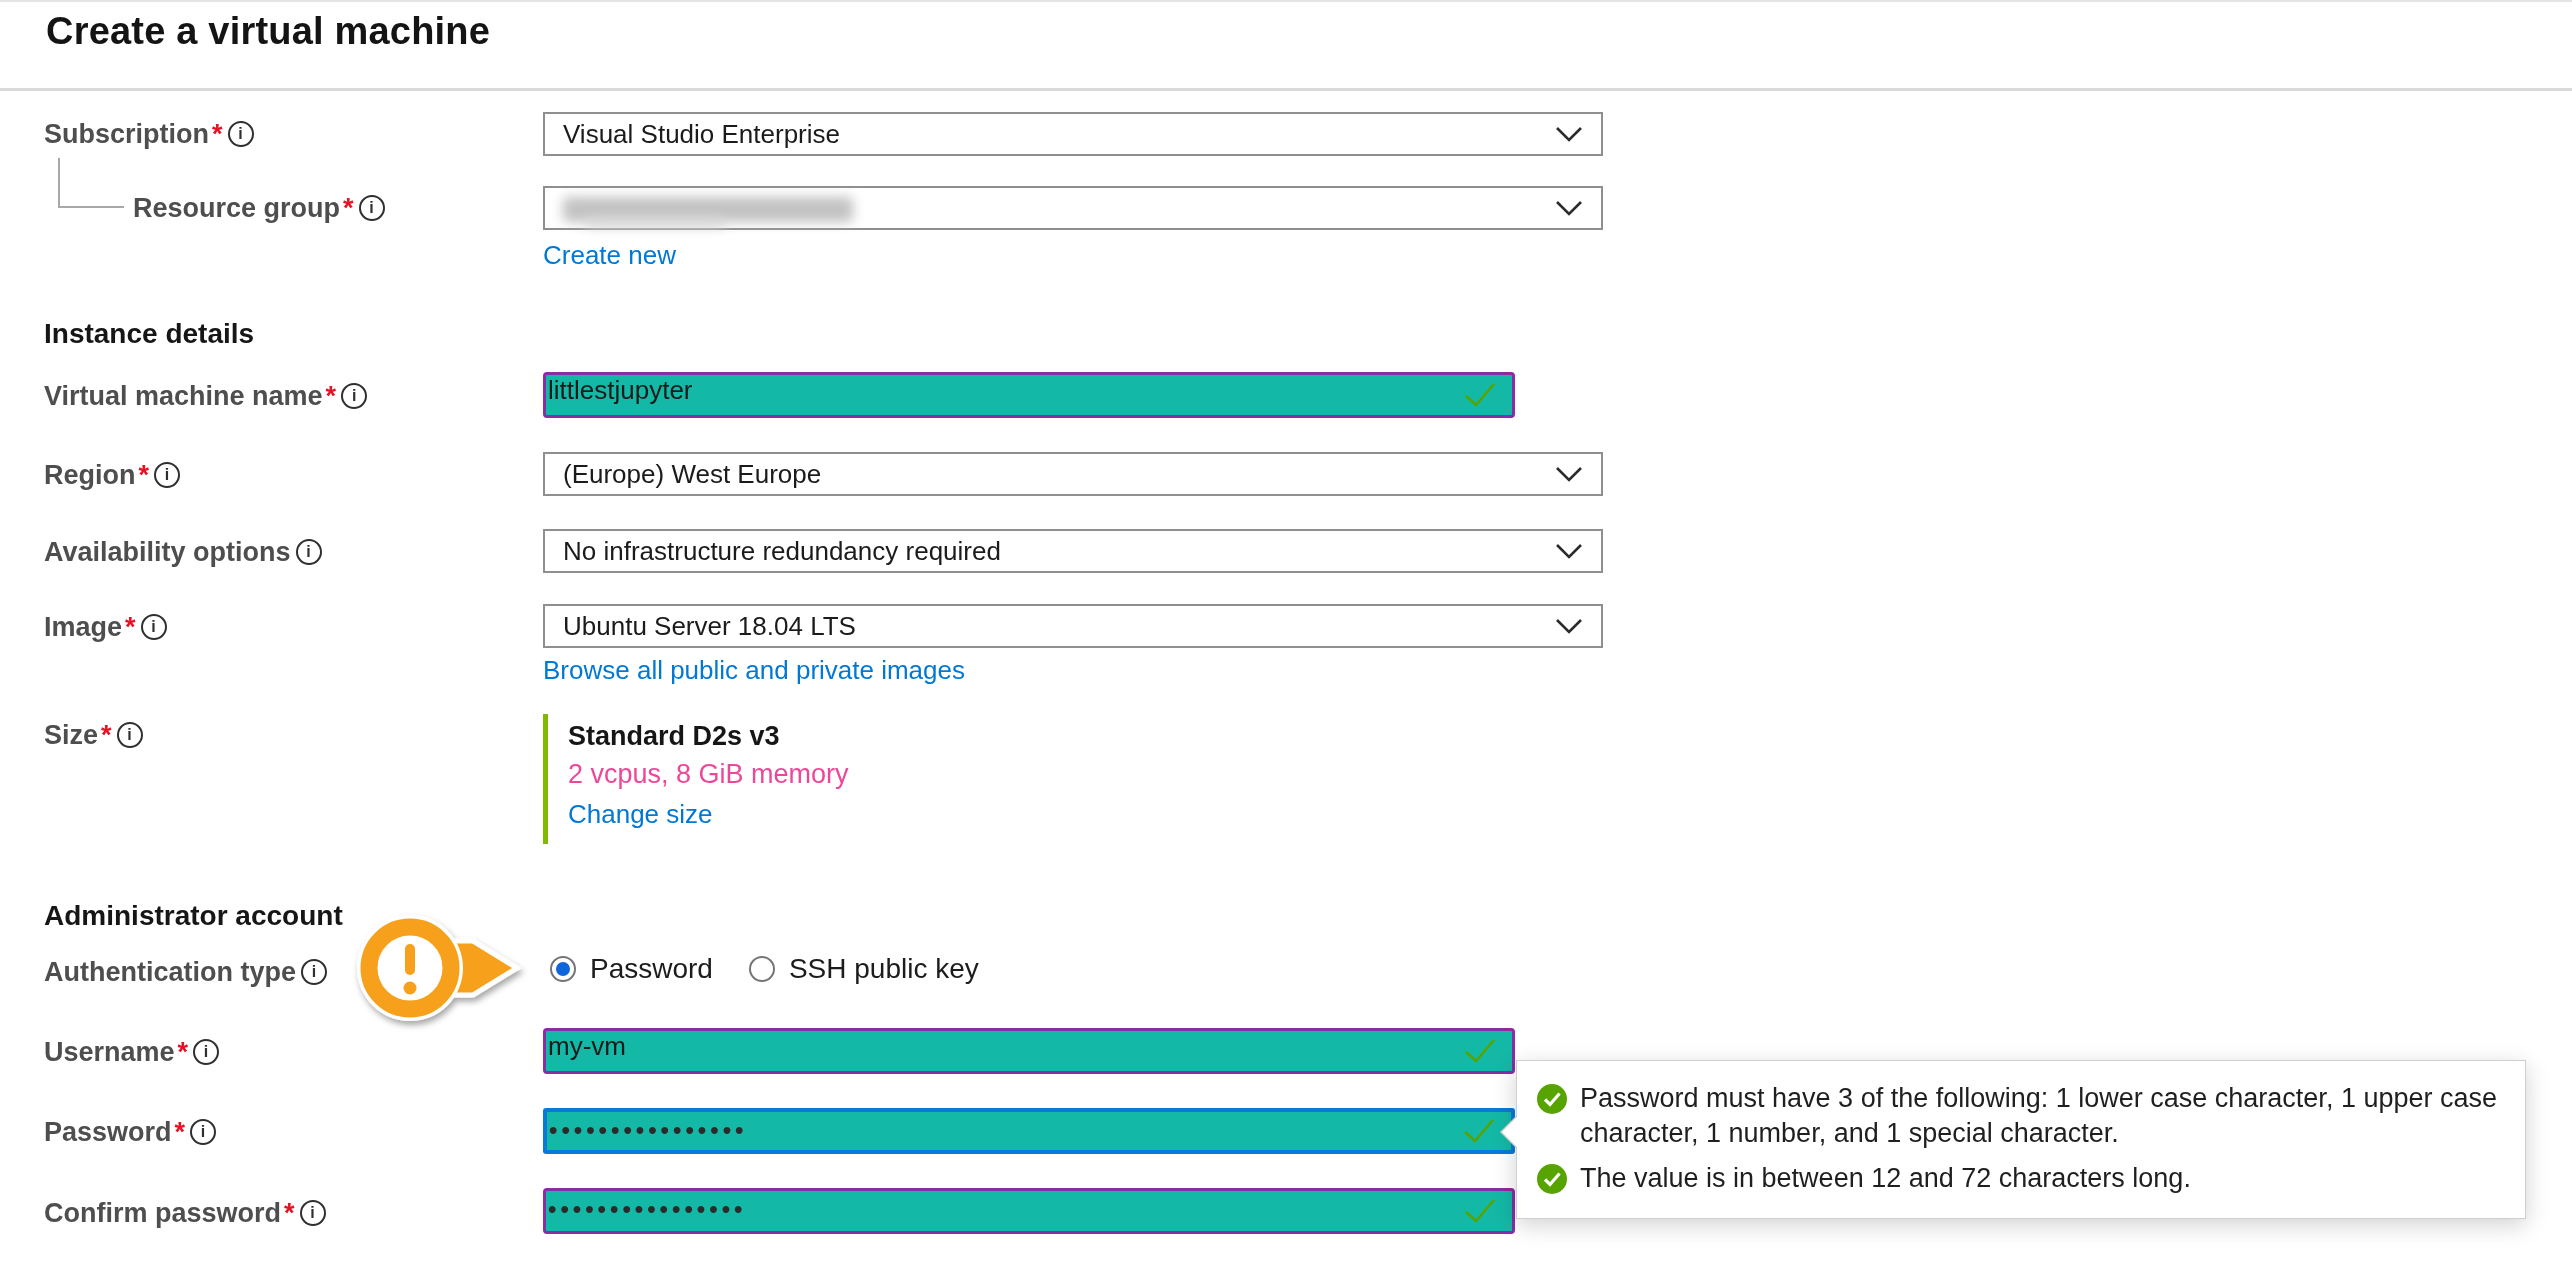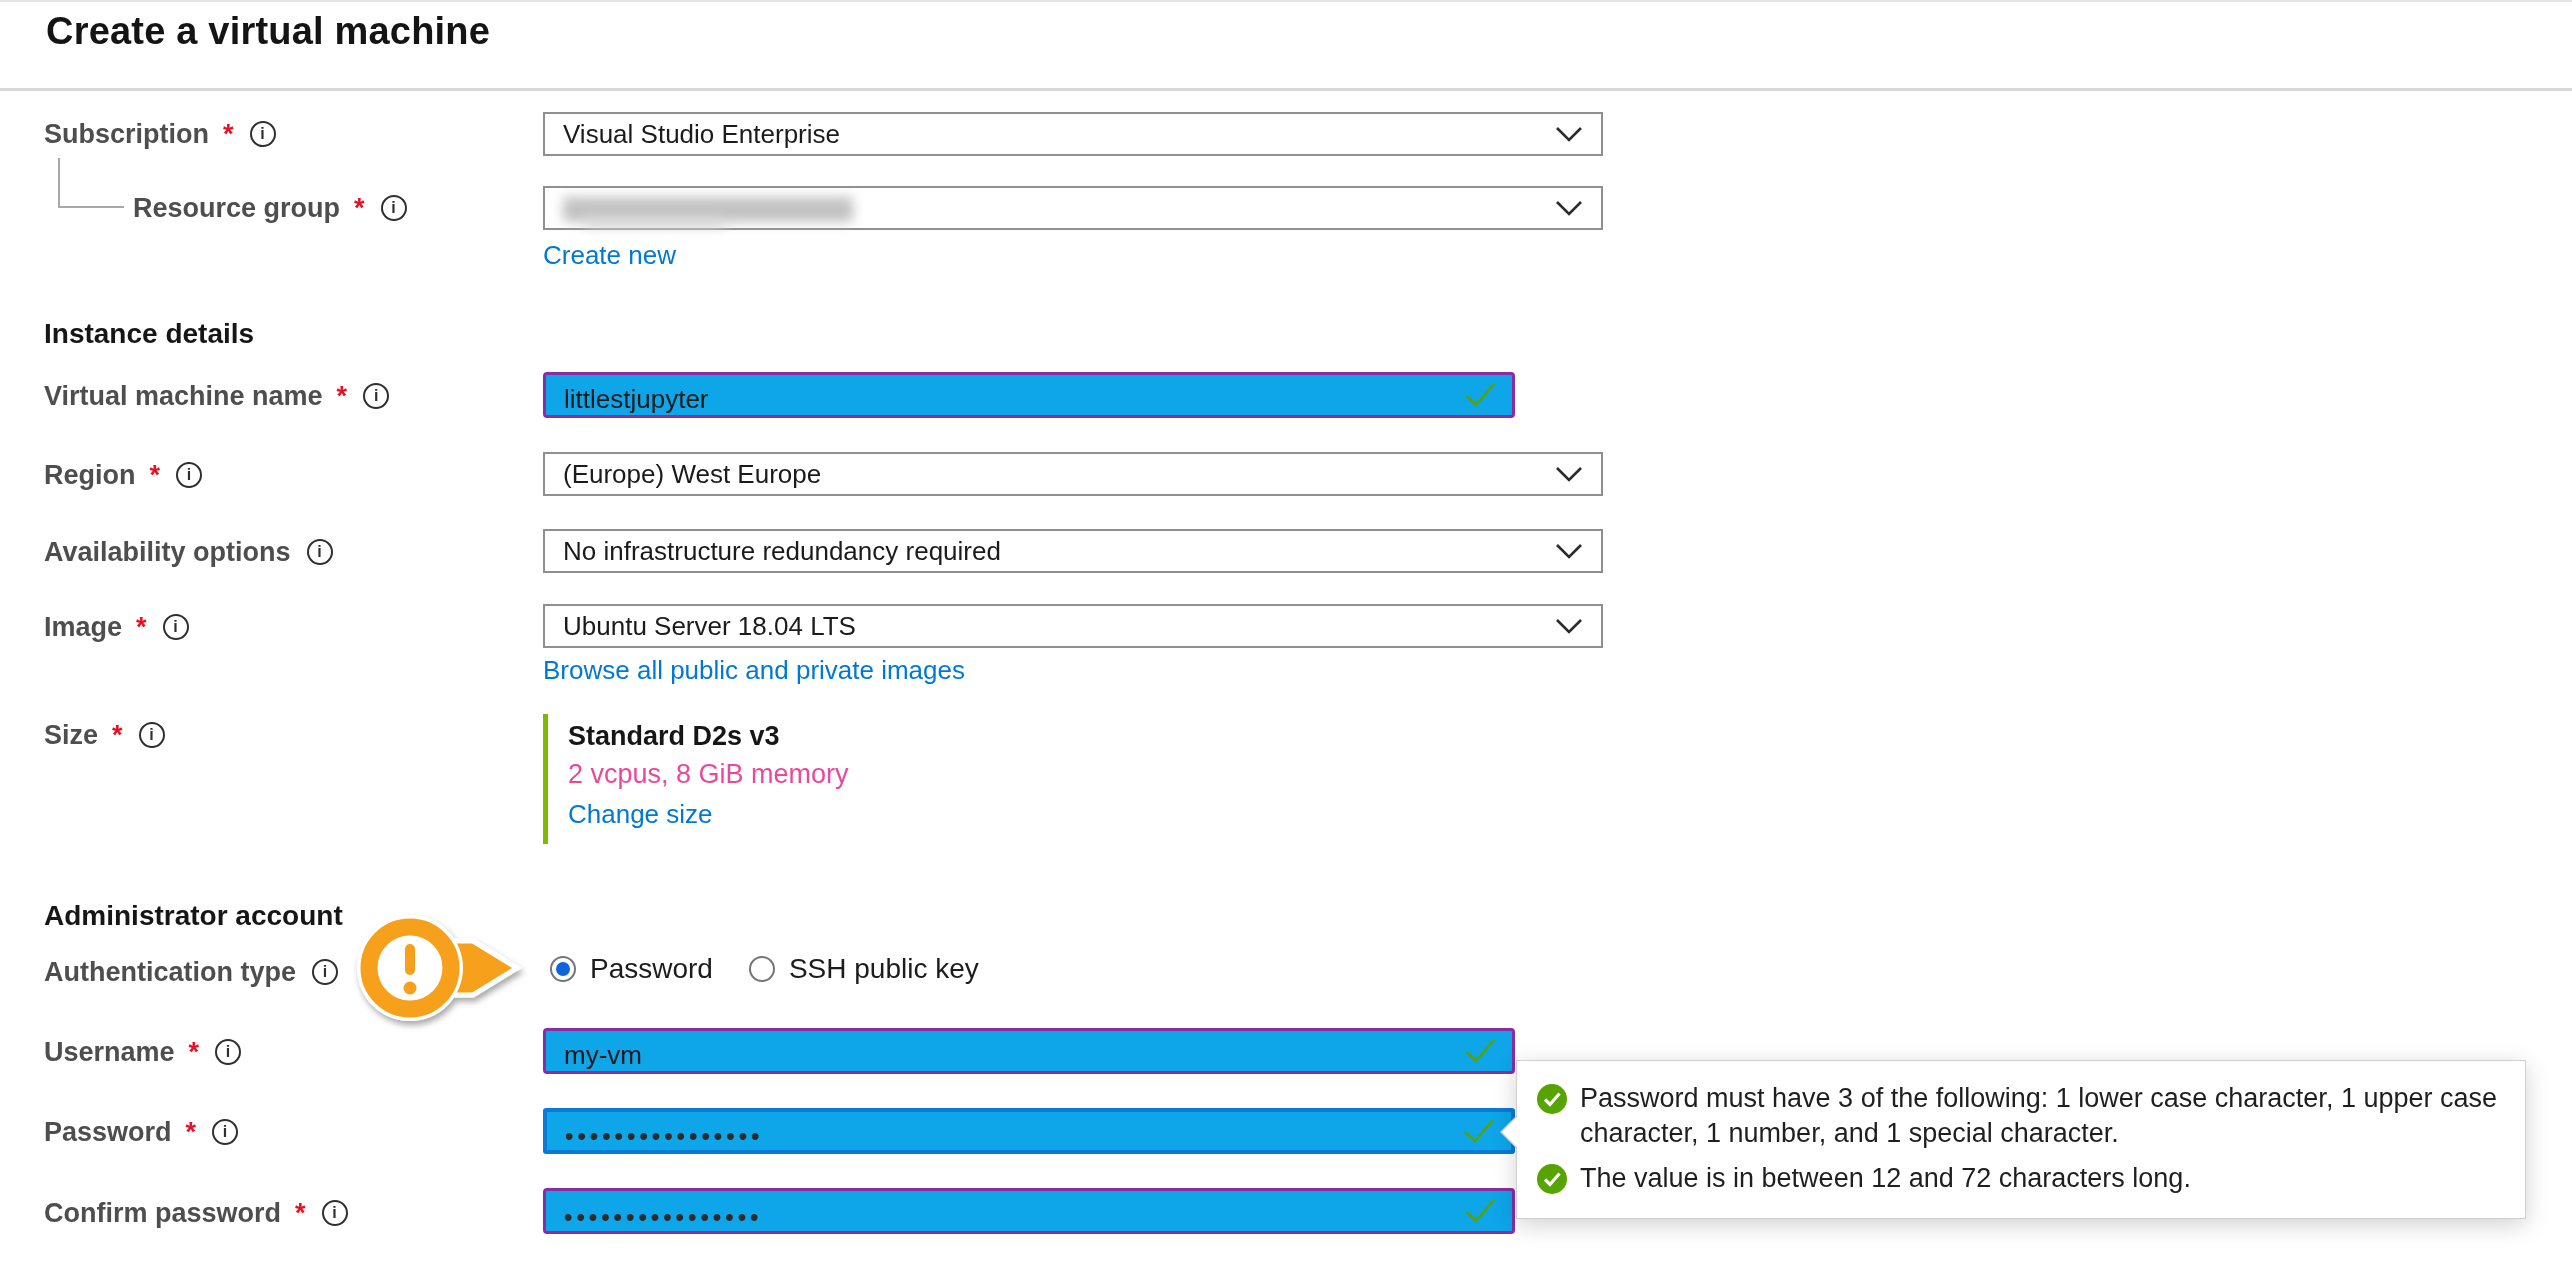--- a/index.html
+++ b/index.html
@@ -2,31 +2,31 @@
 <html><head>
 <meta charset="utf-8">
 <style>
   html,body{margin:0;padding:0;background:#fff;}
   #canvas{position:relative;width:2572px;height:1274px;background:#ffffff;overflow:hidden;
           font-family:"Liberation Sans","DejaVu Sans",sans-serif;color:#1b1b1b;}
   .abs{position:absolute;}
   .page-title{left:46px;top:10px;font-size:38px;font-weight:700;color:#141414;letter-spacing:.2px;}
   .top-edge{left:0;top:0;width:2572px;height:2px;background:#e4e4e4;}
   .divider{left:0;top:88px;width:2572px;height:3px;background:#d9d9d9;}
-  .lbl{display:flex;align-items:center;gap:12px;font-size:27px;font-weight:600;color:#4e4e4e;line-height:34px;white-space:nowrap;}
+  .lbl{display:flex;align-items:center;gap:1px;font-size:27px;font-weight:600;color:#4e4e4e;line-height:34px;white-space:nowrap;}
   .req{color:#e81123;font-weight:700;font-size:27px;margin-left:2px;}
   .info{display:inline-flex;align-items:center;justify-content:center;width:26px;height:26px;border:2px solid #2f2f2f;
         border-radius:50%;font-size:16px;font-weight:600;color:#2f2f2f;margin-left:4px;flex:0 0 auto;box-sizing:border-box;}
   .heading{font-size:28px;font-weight:700;color:#161616;}
   .dropdown{width:1060px;height:44px;border:2px solid #8f8f8f;background:#fff;box-sizing:border-box;
             display:flex;align-items:center;padding:0 54px 0 18px;position:absolute;}
   .dropdown .val{font-size:26px;color:#1b1b1b;white-space:nowrap;}
   .chev{position:absolute;right:18px;top:50%;transform:translateY(-50%);}
-  .tinput{width:972px;height:46px;border:3px solid #8a2da5;border-radius:4px;background:#0ea5e9;box-sizing:border-box;
-          display:flex;align-items:flex-end;padding:0 60px 0 18px;position:absolute;}
+  .tinput{width:972px;height:46px;border:3px solid #8a2da5;border-radius:4px;background:#14b8a6;box-sizing:border-box;
+          display:flex;align-items:flex-start;padding:0 60px 0 2px;position:absolute;}
   .tinput.focus{border:4px solid #0b79d6;border-radius:3px;}
   .tinput .val{font-size:26px;color:#1b1b1b;white-space:nowrap;}
   .tinput .masked{font-size:24px;font-weight:700;letter-spacing:4px;color:#2b2b2b;margin-top:4px;}
   .vcheck{position:absolute;right:16px;top:50%;transform:translateY(-50%);}
   .link{font-size:26px;color:#0078d4;cursor:pointer;white-space:nowrap;}
   .connector{background:#a8a8a8;}
   .blurblob{position:absolute;background:#c2c2c2;filter:blur(6px);border-radius:4px;}
   .size-block{left:543px;top:714px;width:700px;border-left:5px solid #7fba00;padding:4px 0 10px 20px;box-sizing:border-box;}
   .size-name{font-size:27px;font-weight:700;color:#161616;line-height:36px;}
   .size-specs{font-size:27px;color:#ec4899;line-height:40px;}

